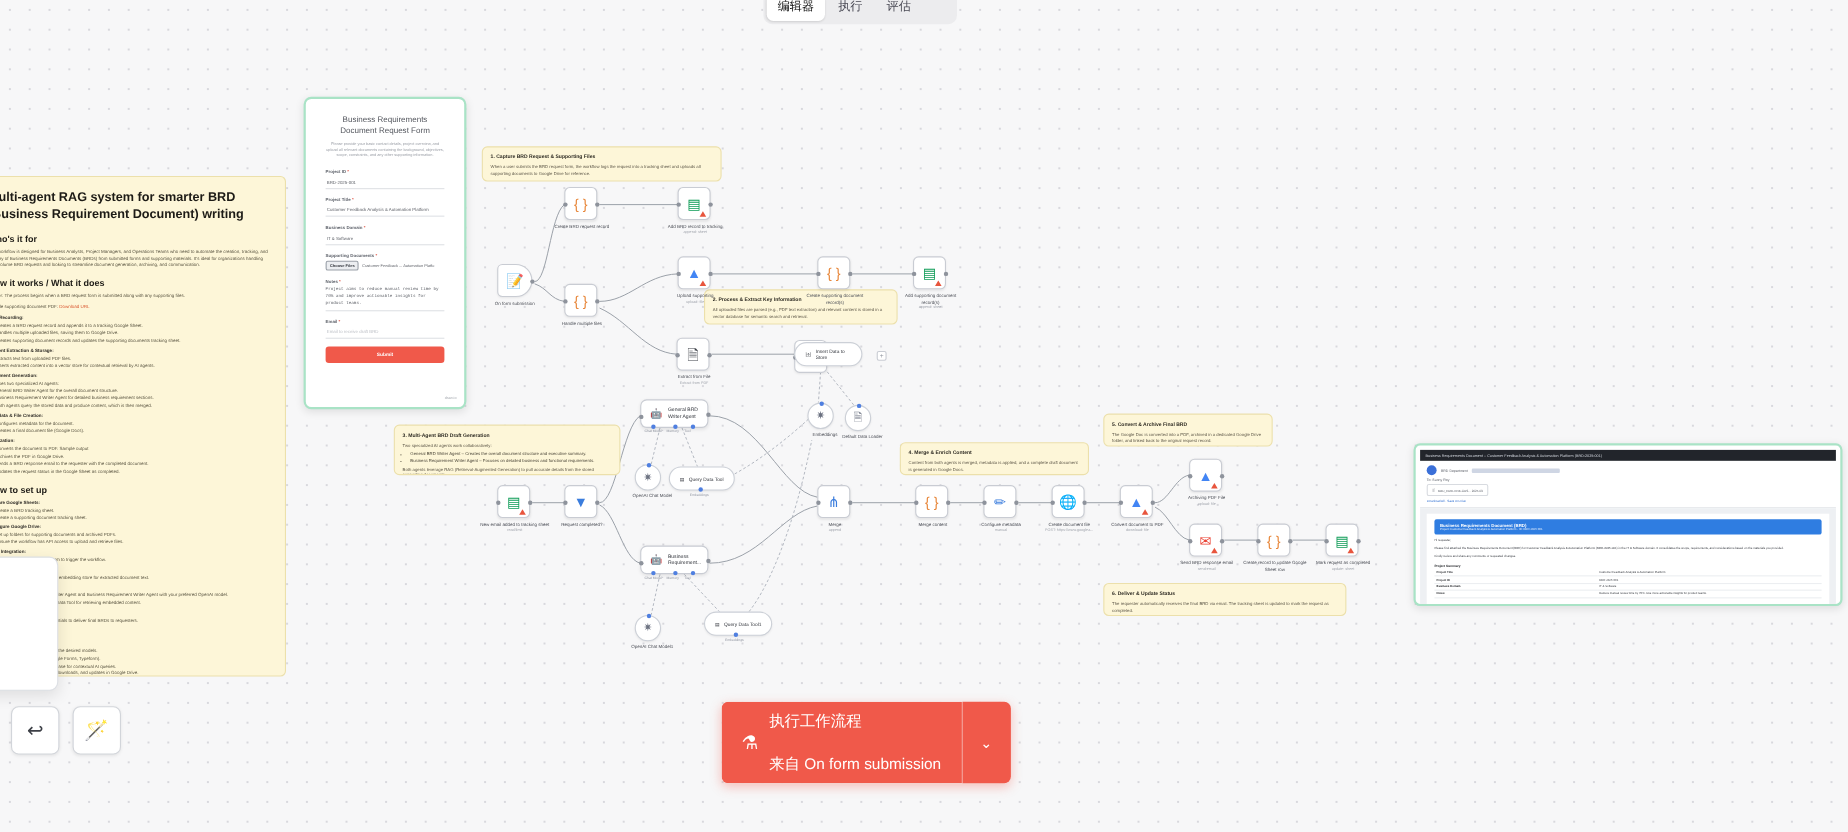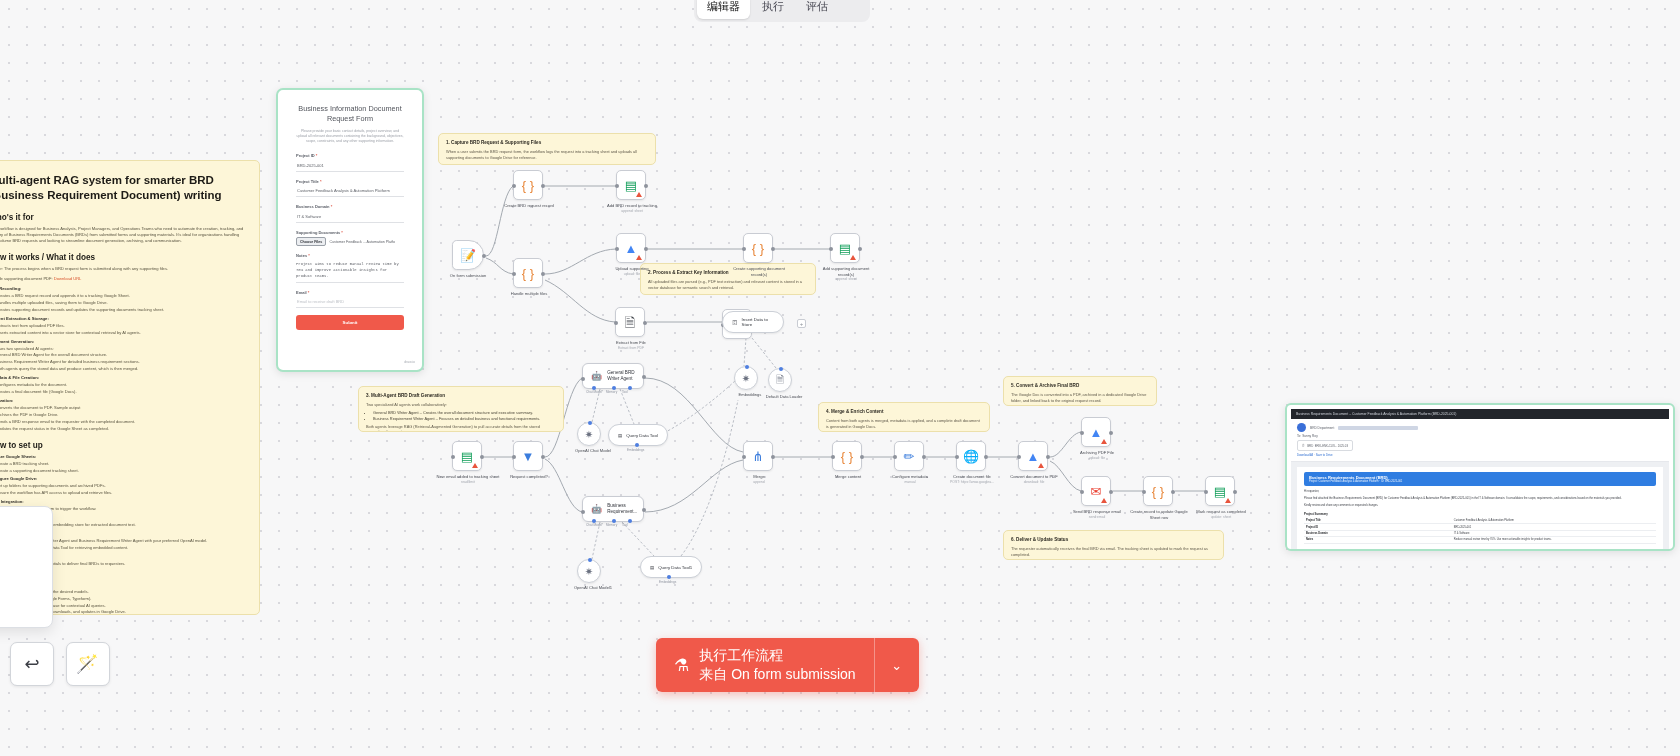--- a/index.html
+++ b/index.html
@@ -161,21 +161,21 @@
     position:absolute; left:656px; top:638px; display:flex; z-index:30;
     box-shadow:0 3px 10px rgba(240,89,74,.35); border-radius:6px;
   }
   #exec-btn {
     background:#f0594a; color:#fff; border-radius:6px 0 0 6px;
     display:flex; align-items:center; gap:10px; padding:8px 18px; min-width:200px;
     border-right:1px solid rgba(255,255,255,.35);
   }
   #exec-btn .flask { font-size:17px; }
   #exec-btn .l1 { font-size:14px; line-height:19px; }
-  #exec-btn .l2 { font-size:14px; line-height:19px; }
+  #exec-btn .l2 { font-size:14px; line-height:19px;margin-top:20px; }
   #exec-caret {
     background:#f0594a; color:#fff; border-radius:0 6px 6px 0; width:44px;
     display:flex;align-items:center;justify-content:center; font-size:13px;
   }
 
   
   .toolbtn {
     position:absolute; width:44px;height:44px; background:#fff; border:1px solid #d2d5da;
     border-radius:7px; display:flex;align-items:center;justify-content:center;
     box-shadow:0 1px 3px rgba(0,0,0,.08); font-size:18px; color:#3c3f46;
@@ -308,21 +308,21 @@
       </ul>
 
   </div>
 
   <div id="panel-frag">
     
   </div>
 
   <div id="form-card">
     <div id="form-inner">
-      <div class="ftitle">Business Information Document Request Form</div>
+      <div class="ftitle">Business Requirements Document Request Form</div>
       <div class="fdesc">Please provide your basic contact details, project overview, and upload all relevant documents containing the background, objectives, scope, constraints, and any other supporting information.</div>
       <div id="form-fields">
           <div class="flabel"><span>Project ID</span><span class="req"> *</span></div>
           <div class="finput">BRD-2025-001</div>
           <div class="flabel"><span>Project Title</span><span class="req"> *</span></div>
           <div class="finput">Customer Feedback Analysis &amp; Automation Platform</div>
           <div class="flabel"><span>Business Domain</span><span class="req"> *</span></div>
           <div class="finput">IT &amp; Software</div>
         </div>
 

